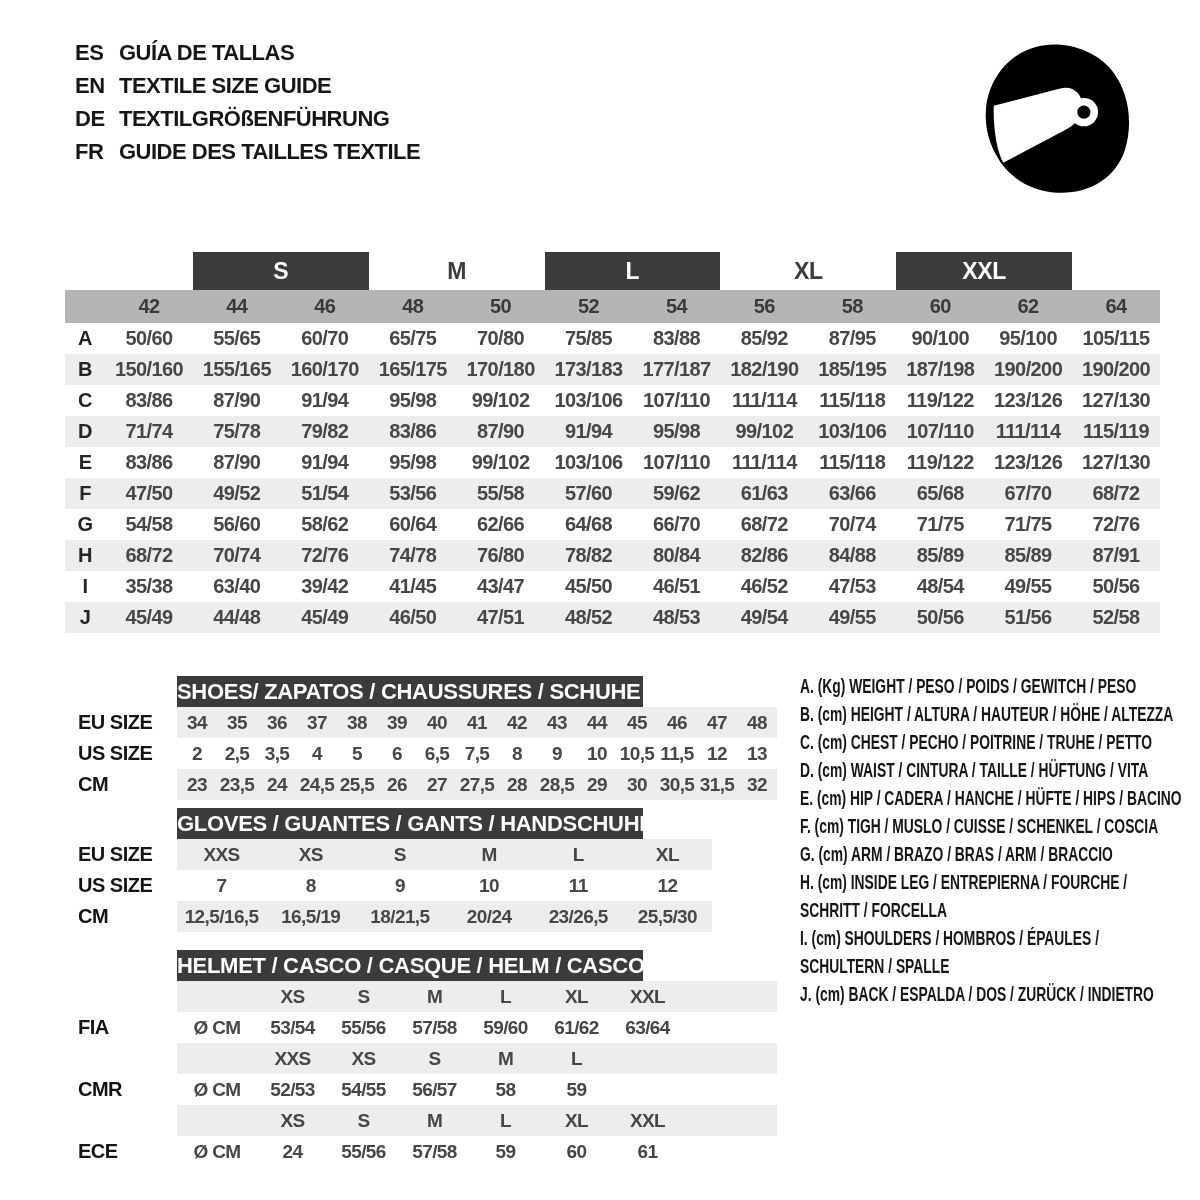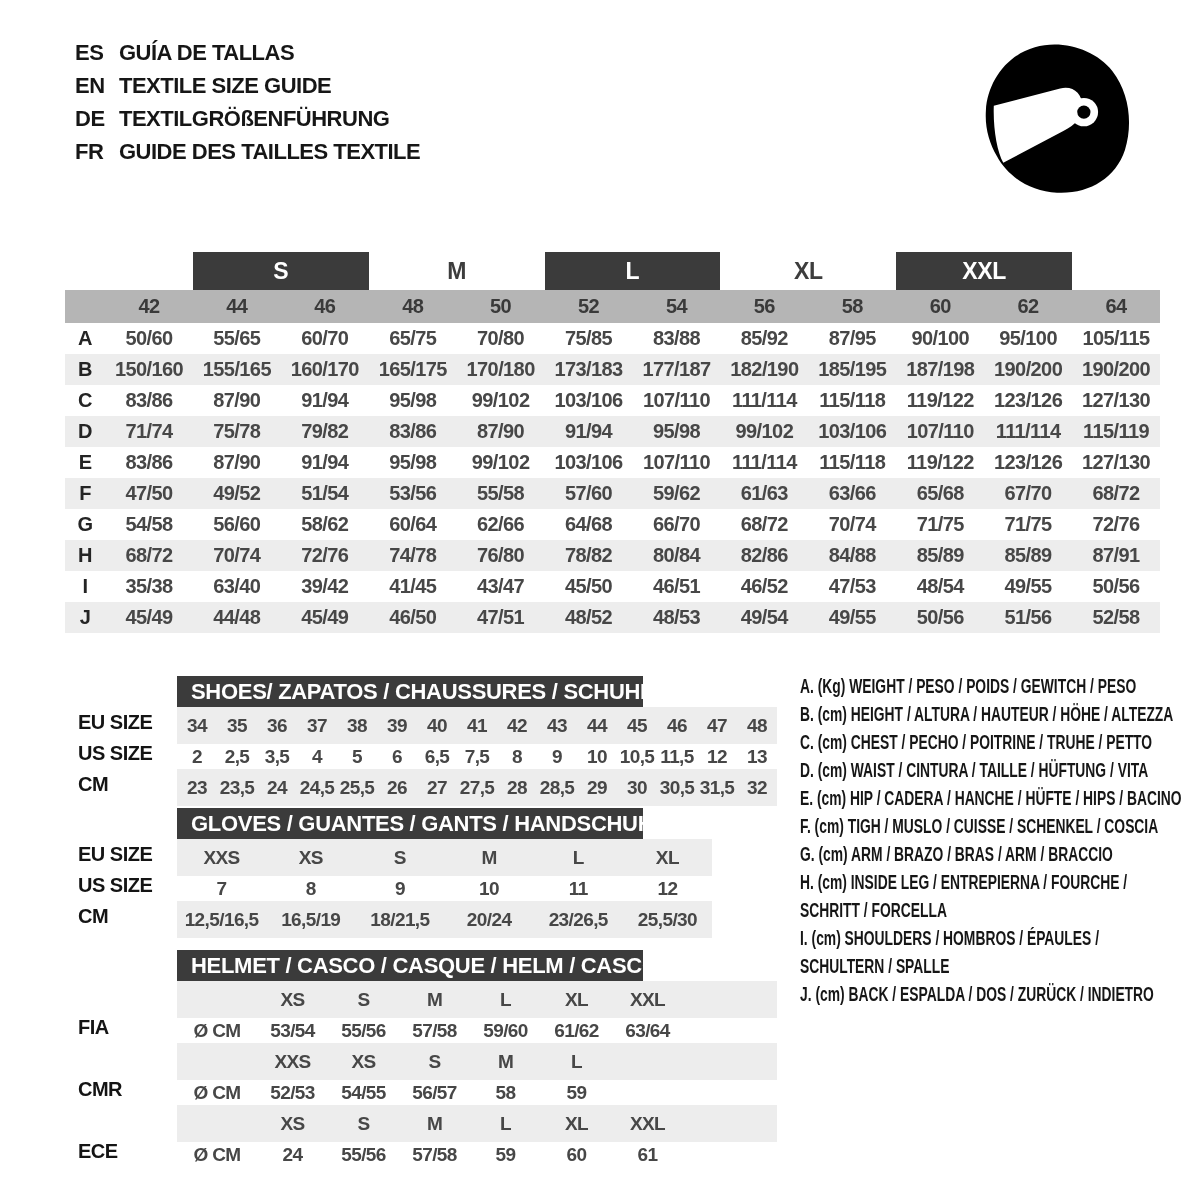--- a/index.html
+++ b/index.html
@@ -22,26 +22,26 @@
   .mt-bar.dark{background:#3b3b3b;color:#ffffff;}
   .mt-sizes{height:33px;background:#b5b5b5;}
   .mt-row{height:31px;}
   .mt-row.striped{background:#ededed;}
   .cell{display:flex;align-items:center;justify-content:center;font-size:20px;color:#474747;letter-spacing:-0.6px;white-space:nowrap;}
   .cell.letter{color:#242424;}
   .mt-sizes .cell{color:#3a3a3a;}
   
   .section{position:absolute;left:65px;width:715px;}
   .sec-bar{margin-left:112px;width:466px;height:31px;background:#3b3b3b;color:#ffffff;
-    display:flex;align-items:center;padding-left:14px;box-sizing:border-box;
+    display:flex;align-items:center;box-sizing:border-box;
     font-size:22px;letter-spacing:-0.3px;white-space:nowrap;}
   .sec-row{display:flex;height:31px;}
   .sec-label{flex:0 0 112px;display:flex;align-items:center;padding-left:13px;box-sizing:border-box;
     font-size:20px;letter-spacing:-0.5px;color:#141414;white-space:nowrap;}
-  .sec-values{display:grid;height:37px;}
+  .sec-values{display:grid;height:31px;}
   .sec-values.striped{background:#ededed;}
   .shoes-grid{width:600px;grid-template-columns:repeat(15,1fr);}
   .gloves-grid{width:535px;grid-template-columns:repeat(6,1fr);}
   .helmet-grid{width:600px;grid-template-columns:80px repeat(6,71px) 1fr;}
   .sec-values .cell{font-size:19px;}
   
   .legend{position:absolute;left:800px;top:672px;width:540px;}
   .legend-item{transform:scaleX(0.71);transform-origin:left top;}
   .legend-line{font-size:19.5px;line-height:28px;white-space:nowrap;color:#161616;letter-spacing:0;}
 </style>

